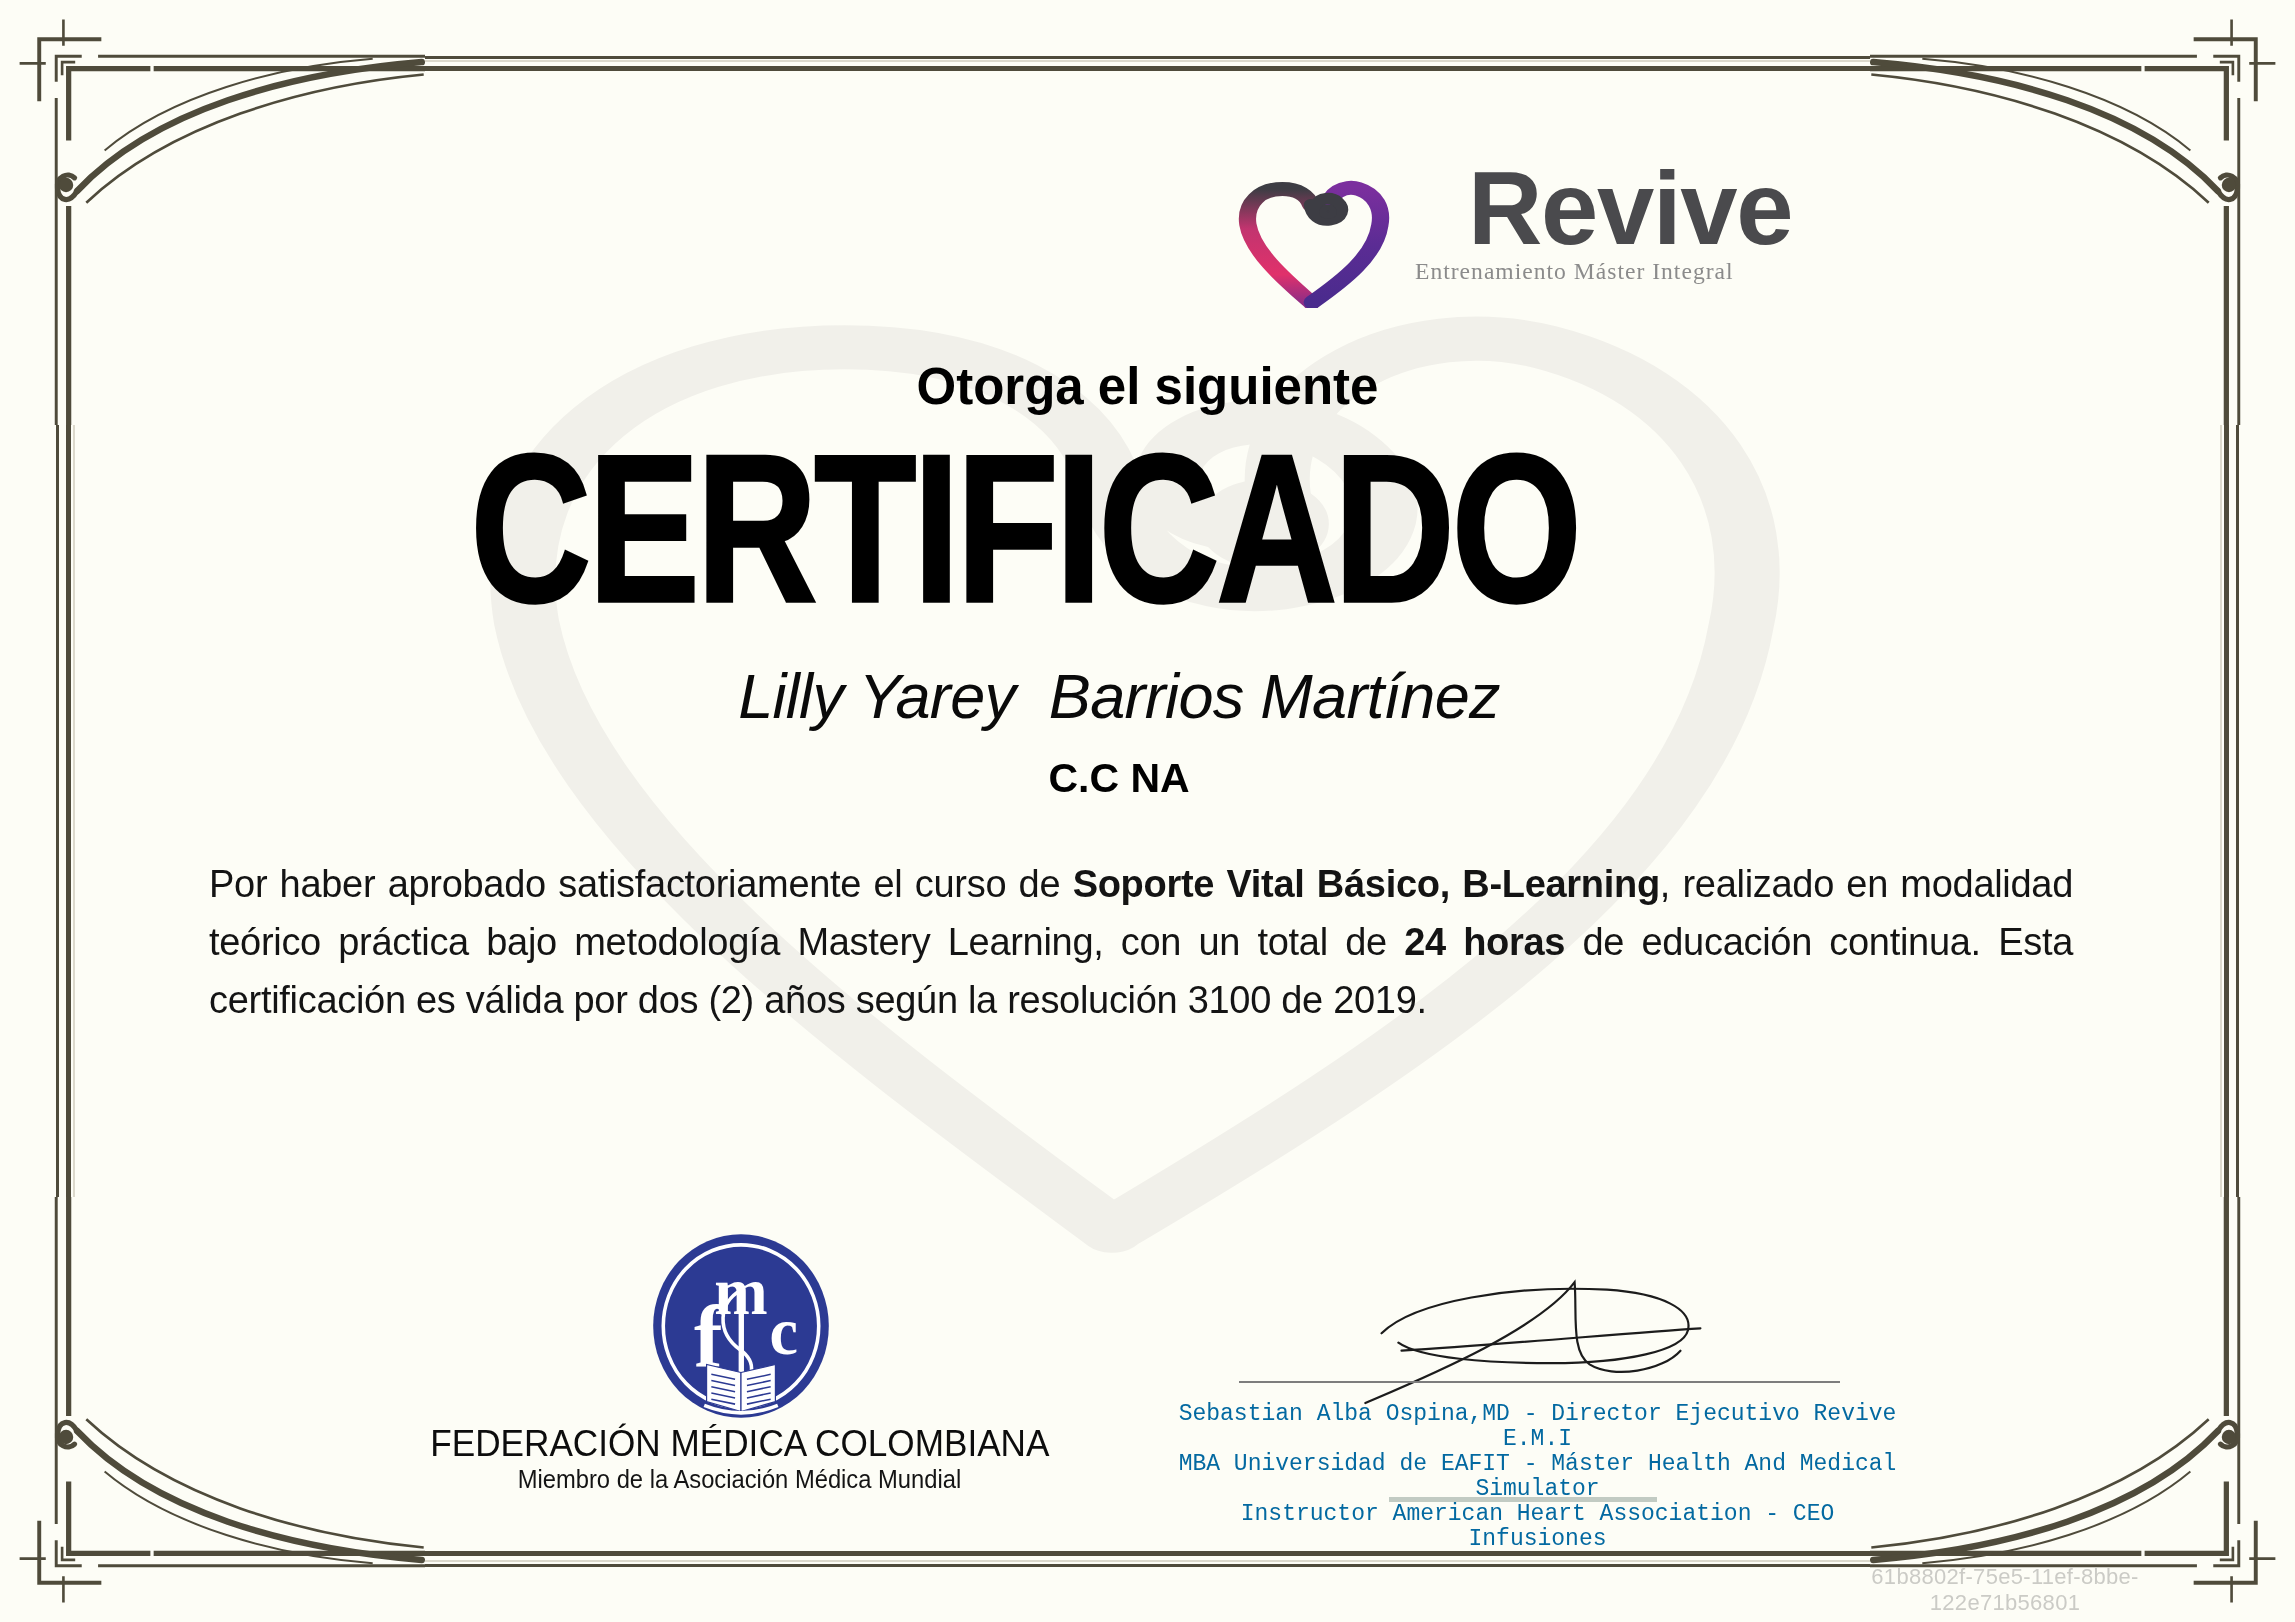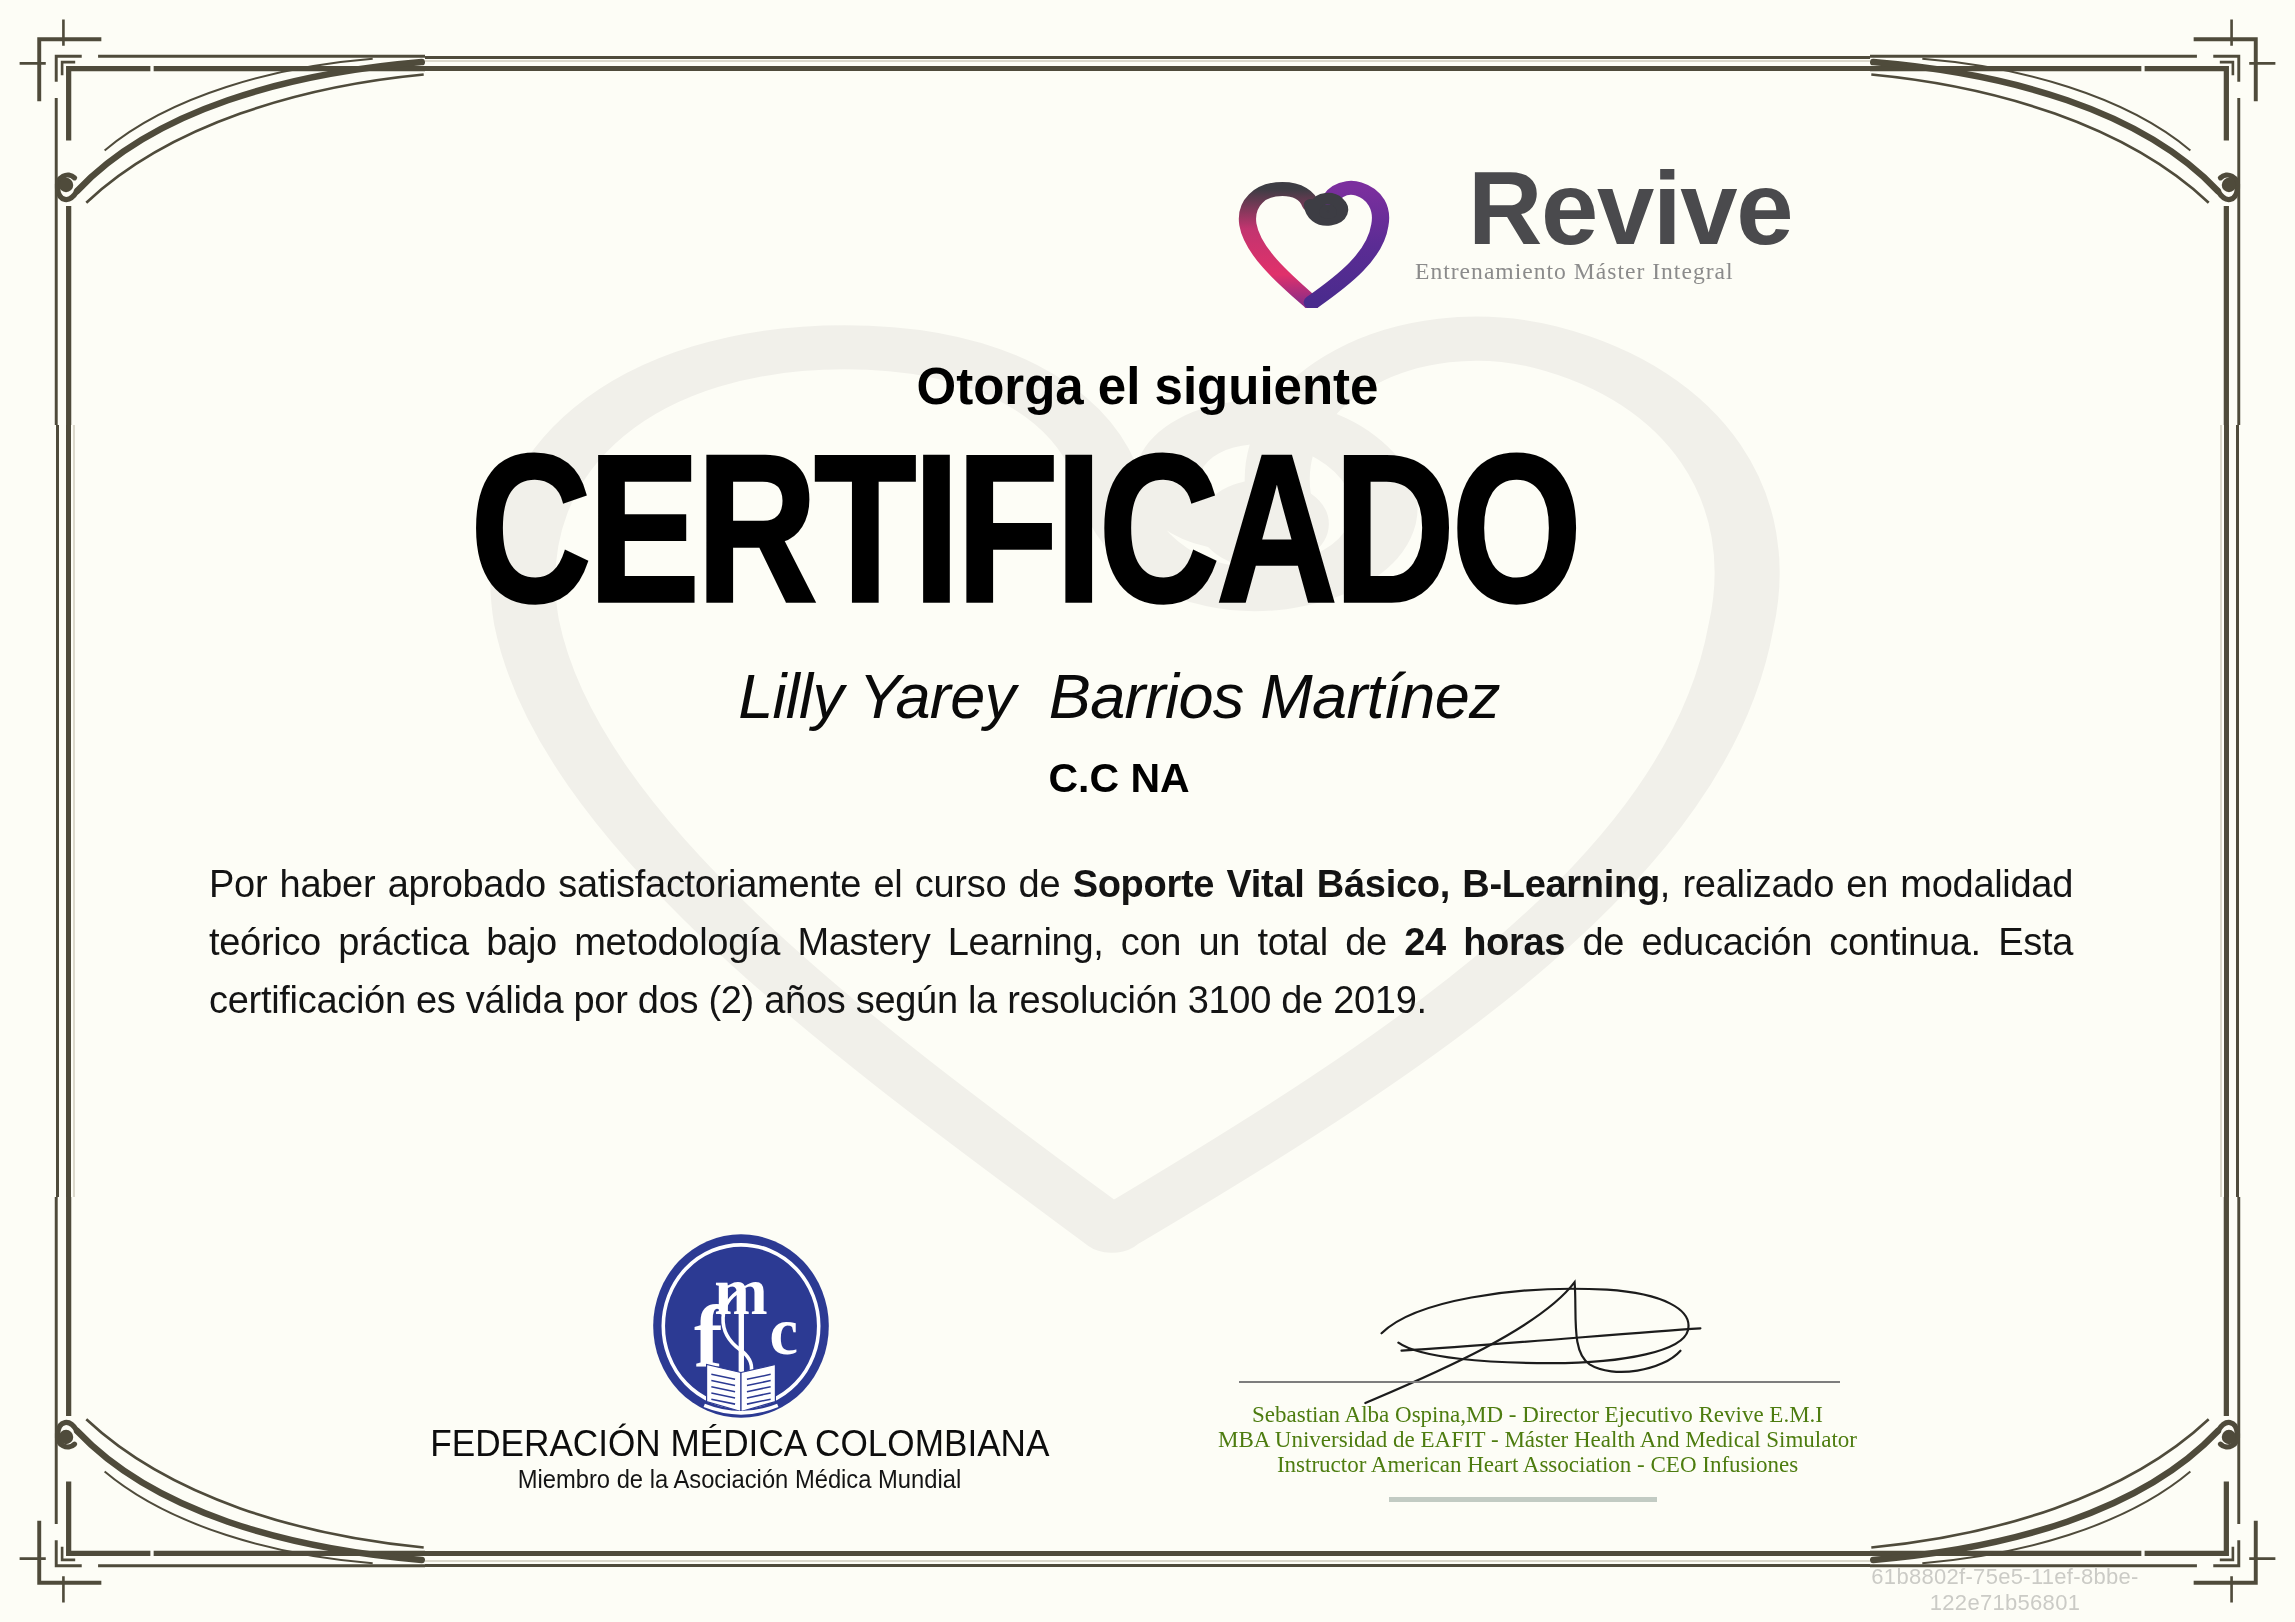--- a/index.html
+++ b/index.html
@@ -20,21 +20,21 @@
   .ccdoc{font-size:41px;font-weight:bold;color:#000;line-height:1;}
   
   .bodytext{font-size:38px;letter-spacing:-0.3px;line-height:58px;text-align:justify;color:#141414;}
   .bodytext b{font-weight:bold;}
   .attest{font-size:38px;letter-spacing:-0.3px;color:#141414;line-height:1.2;}
   
   .fmcname{font-size:37px;color:#0d0d0d;letter-spacing:0;line-height:1;transform:scaleX(0.95);transform-origin:center;}
   .fmcmember{font-size:25px;color:#141414;line-height:1;transform:scaleX(0.95);transform-origin:center;}
   
   .sigline{position:absolute;background:#7d7d7d;}
-  .sigtext{font-family:Liberation Serif, serif;font-size:23px;line-height:25px;color:#4d7c0f;}
+  .sigtext{font-family:Liberation Mono, monospace;font-size:23px;line-height:25px;color:#0369a1;}
   .accentbar{position:absolute;background:#c2cbc3;}
   .certid{font-size:22px;color:#cbcbc6;letter-spacing:0.3px;}
   svg{display:block;}
 </style>
 </head>
 <body>
 
 <div id="page">
 
   <svg class="abs" style="left:353px;top:92px;" width="1518" height="1178" viewBox="0 0 210 240" preserveAspectRatio="none">

